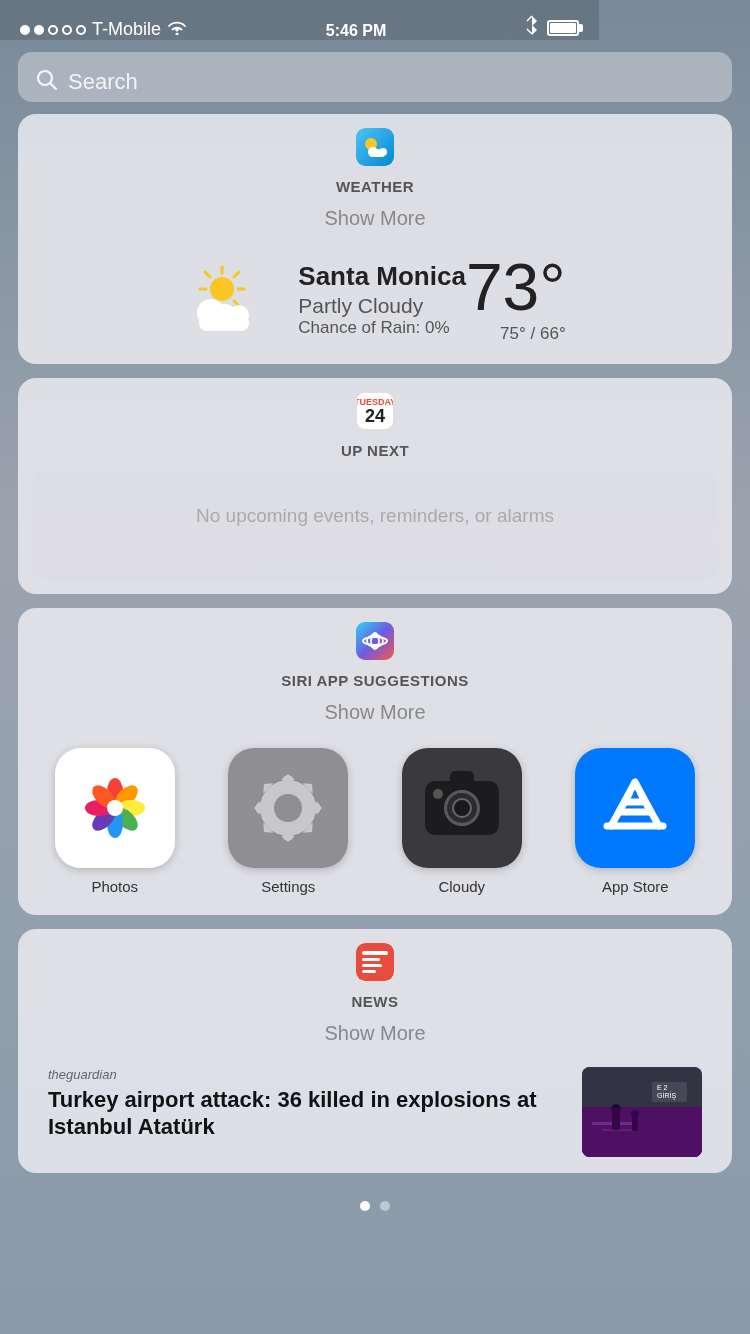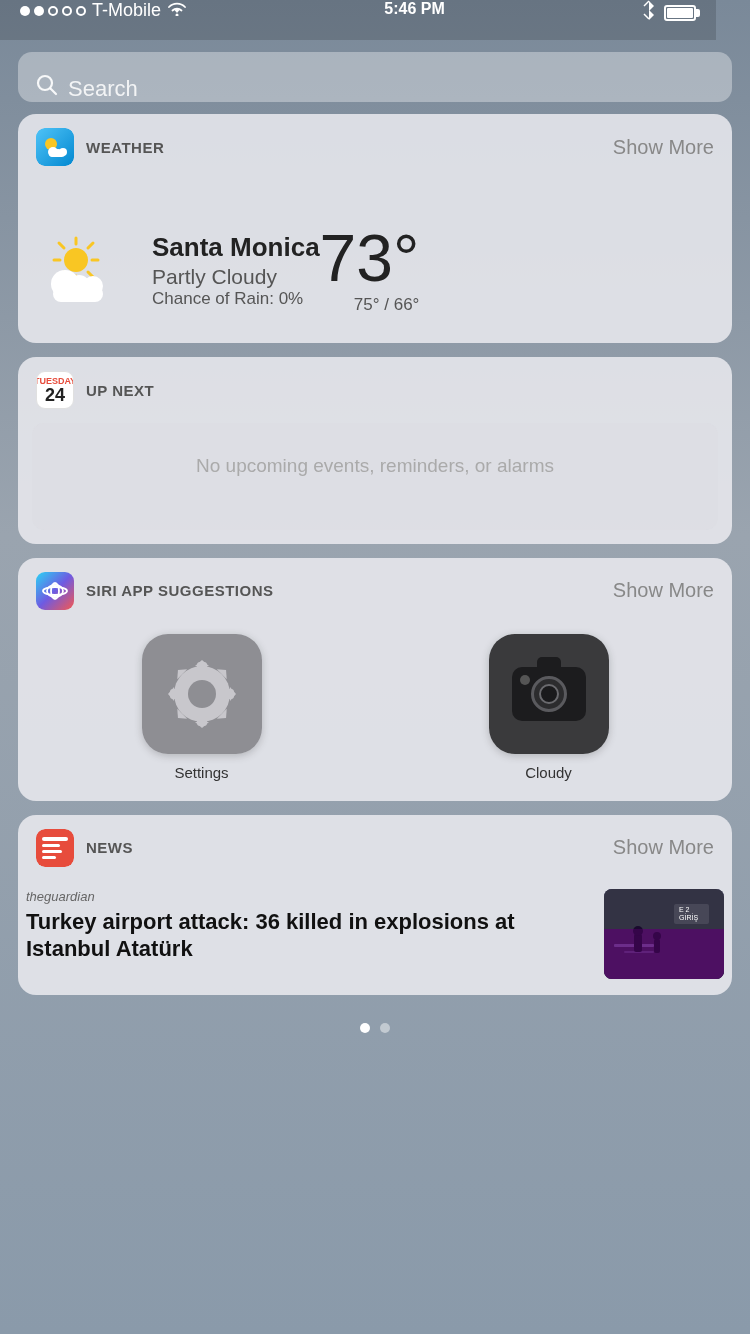--- a/index.html
+++ b/index.html
@@ -7,25 +7,25 @@
       width: 750px;
       min-height: 1334px;
       background: #8e9aaa;
       font-family: -apple-system, 'Helvetica Neue', Helvetica, sans-serif;
       overflow-x: hidden;
       position: relative;
     }
 
     
     .status-bar {
-      width: 716px;
+      width: 599px;
       height: 40px;
       background: rgba(0,0,0,0.15);
       display: flex;
-      align-items: flex-start;
+      align-items: flex-end;
       justify-content: space-between;
       padding: 0 20px;
       color: white;
       font-size: 18px;
       font-weight: 500;
     }
     .status-left { display: flex; align-items: center; gap: 6px; }
     .status-dots { display: flex; gap: 4px; }
     .dot { width: 10px; height: 10px; border-radius: 50%; background: white; }
     .dot.empty { background: transparent; border: 2px solid white; }
@@ -58,41 +58,42 @@
       border-radius: 1px;
     }
 
     
     .search-bar {
       margin: 12px 18px;
       background: rgba(255,255,255,0.35);
       border-radius: 14px;
       height: 50px;
       display: flex;
-      align-items: flex-end;
-      padding: 0 18px;
+      align-items: flex-start;
+      padding: 17px 18px;
       gap: 10px;
     }
     .search-icon { color: rgba(255,255,255,0.85); font-size: 22px; }
     .search-placeholder { color: rgba(255,255,255,0.85); font-size: 22px; }
 
     
     .widget-card {
       margin: 0 18px 14px;
       background: rgba(235,235,240,0.85);
       border-radius: 18px;
       overflow: hidden;
     }
 
     
     .widget-header {
       display: flex;
       align-items: center;
       padding: 14px 18px;
       gap: 12px;
+      flex-direction: column;
     }
     .widget-app-icon {
       width: 38px; height: 38px;
       border-radius: 9px;
       overflow: hidden;
       flex-shrink: 0;
     }
     .widget-title {
       flex: 1;
       font-size: 15px;
@@ -100,25 +101,24 @@
       color: #555;
       letter-spacing: 0.5px;
     }
     .show-more {
       font-size: 20px;
       color: #888;
     }
 
     
     .weather-body {
-      padding: 10px 20px 28px;
+      padding: 10px 20px 20px;
       display: flex;
       align-items: center;
-      justify-content: flex-start;
-      margin-top: 35px;
+      justify-content: center;
     }
     .weather-left {
       display: flex;
       align-items: center;
       gap: 14px;
     }
     .weather-info { }
     .city-name { font-size: 26px; font-weight: 700; color: #222; }
     .weather-desc { font-size: 21px; color: #555; margin-top: 2px; }
     .rain-chance { font-size: 17px; color: #555; }
@@ -238,21 +238,21 @@
       background: #555;
     }
 
     
     .appstore-icon-bg {
       width: 120px; height: 120px;
       background: #0079ff;
       display: flex; align-items: center; justify-content: center;
     }
     .news-article {
-      padding: 8px 8px 16px;
+      padding: 8px 30px 16px;
       display: flex;
       gap: 14px;
       align-items: flex-start;
     }
     .news-source { font-size: 13px; color: #666; font-style: italic; margin-bottom: 4px; }
     .news-headline { font-size: 22px; font-weight: 700; color: #111; line-height: 1.25; }
     .news-thumbnail {
       width: 120px; height: 90px;
       flex-shrink: 0;
       border-radius: 8px;
@@ -438,20 +438,41 @@
         <ellipse cx="14" cy="10" rx="4" ry="8" fill="none" stroke="white" stroke-width="1.8"></ellipse>
         <ellipse cx="14" cy="10" rx="8" ry="6" fill="none" stroke="white" stroke-width="1.8"></ellipse>
         <ellipse cx="14" cy="10" rx="12" ry="4" fill="none" stroke="white" stroke-width="1.8"></ellipse>
       </svg>
     </div>
     <span class="widget-title">SIRI APP SUGGESTIONS</span>
     <span class="show-more">Show More</span>
   </div>
   <div class="app-suggestions-grid">
 
+    <div class="app-suggestion-item">
+      <div class="app-icon-large">
+        <div class="photos-icon">
+          <svg width="80" height="80" viewBox="0 0 80 80">
+
+            <g transform="translate(40,40)">
+              <ellipse cx="0" cy="-16" rx="8" ry="14" fill="#f44336" transform="rotate(0)"></ellipse>
+              <ellipse cx="0" cy="-16" rx="8" ry="14" fill="#ff9800" transform="rotate(45)"></ellipse>
+              <ellipse cx="0" cy="-16" rx="8" ry="14" fill="#ffeb3b" transform="rotate(90)"></ellipse>
+              <ellipse cx="0" cy="-16" rx="8" ry="14" fill="#4caf50" transform="rotate(135)"></ellipse>
+              <ellipse cx="0" cy="-16" rx="8" ry="14" fill="#2196f3" transform="rotate(180)"></ellipse>
+              <ellipse cx="0" cy="-16" rx="8" ry="14" fill="#673ab7" transform="rotate(225)"></ellipse>
+              <ellipse cx="0" cy="-16" rx="8" ry="14" fill="#e91e63" transform="rotate(270)"></ellipse>
+              <ellipse cx="0" cy="-16" rx="8" ry="14" fill="#ff5722" transform="rotate(315)"></ellipse>
+              <circle cx="0" cy="0" r="8" fill="white"></circle>
+            </g>
+          </svg>
+        </div>
+      </div>
+      <span class="app-icon-label">Photos</span>
+    </div>
 
     <div class="app-suggestion-item">
       <div class="app-icon-large">
         <div class="settings-icon-bg">
           <svg width="76" height="76" viewBox="0 0 76 76">
 
             <g transform="translate(38,38)">
 
               <circle cx="0" cy="0" r="28" fill="#c8c7cc"></circle>
               <rect x="-5" y="-32" width="10" height="10" rx="3" fill="#c8c7cc"></rect>
@@ -484,20 +505,41 @@
             <div class="camera-lens">
               <div class="camera-lens-inner"></div>
             </div>
             <div class="camera-flash"></div>
           </div>
         </div>
       </div>
       <span class="app-icon-label">Cloudy</span>
     </div>
 
+    <div class="app-suggestion-item">
+      <div class="app-icon-large">
+        <div class="appstore-icon-bg">
+          <svg width="80" height="80" viewBox="0 0 80 80">
+
+            <g transform="translate(40,40)" fill="white">
+
+              <path d="M0,-26 L-16,4 L16,4 Z" fill="none" stroke="white" stroke-width="7" stroke-linejoin="round" stroke-linecap="round"></path>
+              <line x1="-8" y1="-6" x2="8" y2="-6" stroke="white" stroke-width="7" stroke-linecap="round"></line>
+
+              <line x1="-24" y1="18" x2="-6" y2="-14" stroke="white" stroke-width="7" stroke-linecap="round"></line>
+
+              <line x1="24" y1="18" x2="6" y2="-14" stroke="white" stroke-width="7" stroke-linecap="round"></line>
+
+              <line x1="-28" y1="18" x2="28" y2="18" stroke="white" stroke-width="7" stroke-linecap="round"></line>
+            </g>
+          </svg>
+        </div>
+      </div>
+      <span class="app-icon-label">App Store</span>
+    </div>
 
   </div>
 </div>
 
 <div class="widget-card">
   <div class="widget-header">
     <div class="widget-app-icon">
       <div style="width:38px;height:38px;border-radius:9px;background:#e74c3c;display:flex;align-items:center;justify-content:center;">
         <svg width="26" height="22" viewBox="0 0 26 22" fill="white">
           <rect x="0" y="0" width="26" height="4" rx="2"></rect>

